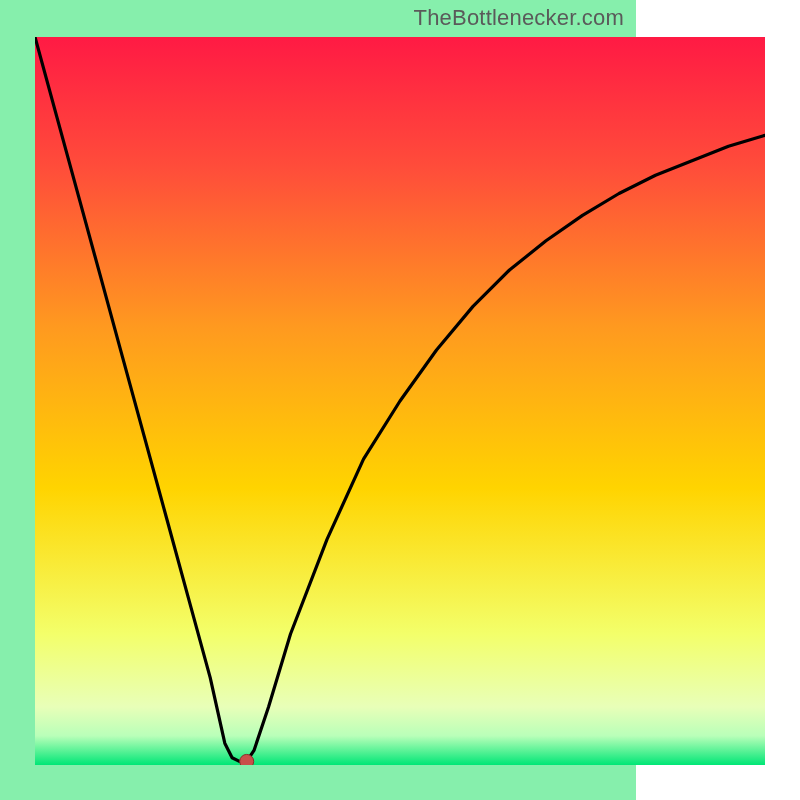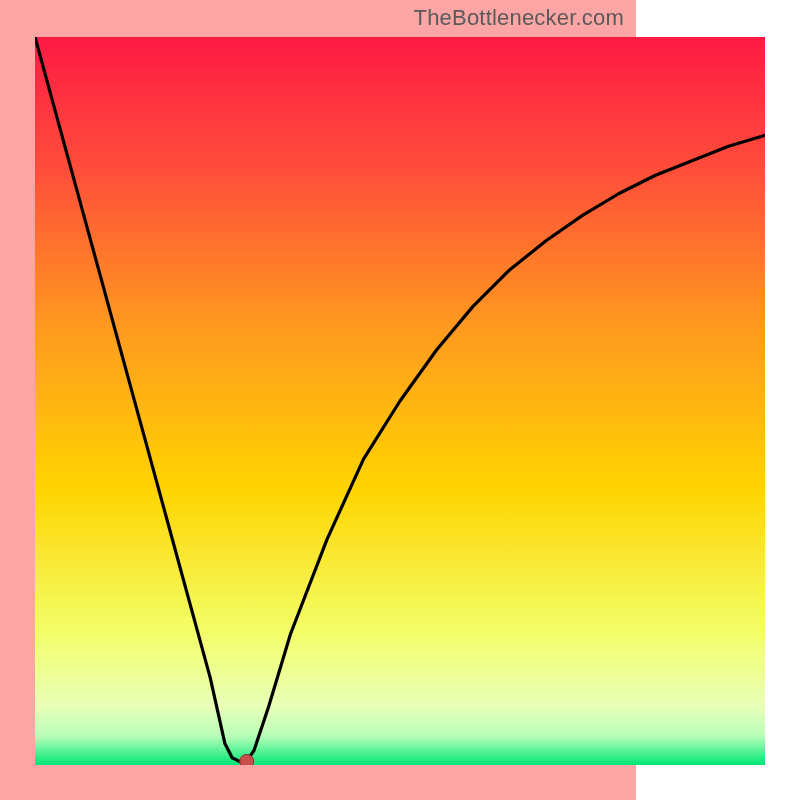--- a/index.html
+++ b/index.html
@@ -1,16 +1,16 @@
 <!DOCTYPE html>
 <html><head>
 <meta charset="utf-8">
 <style>
   html,body{margin:0;padding:0;width:800px;height:800px;overflow:hidden;font-family:Arial,Helvetica,sans-serif}
-  .frame{width:636px;height:800px;background:#fca5a5;position:relative}
+  .frame{width:636px;height:800px;background:#86efac;position:relative}
   .plot-area{position:absolute;left:35px;top:37px;width:730px;height:728px}
   .attribution{position:absolute;top:5px;right:12px;color:#5a5a5a;font-size:22px;font-weight:500;letter-spacing:0.2px}
 </style>
 </head>
 <body>
 
 <div class="frame">
   <div class="attribution">TheBottlenecker.com</div>
 
   <svg class="plot-area" viewBox="0 0 730 728" preserveAspectRatio="none">

